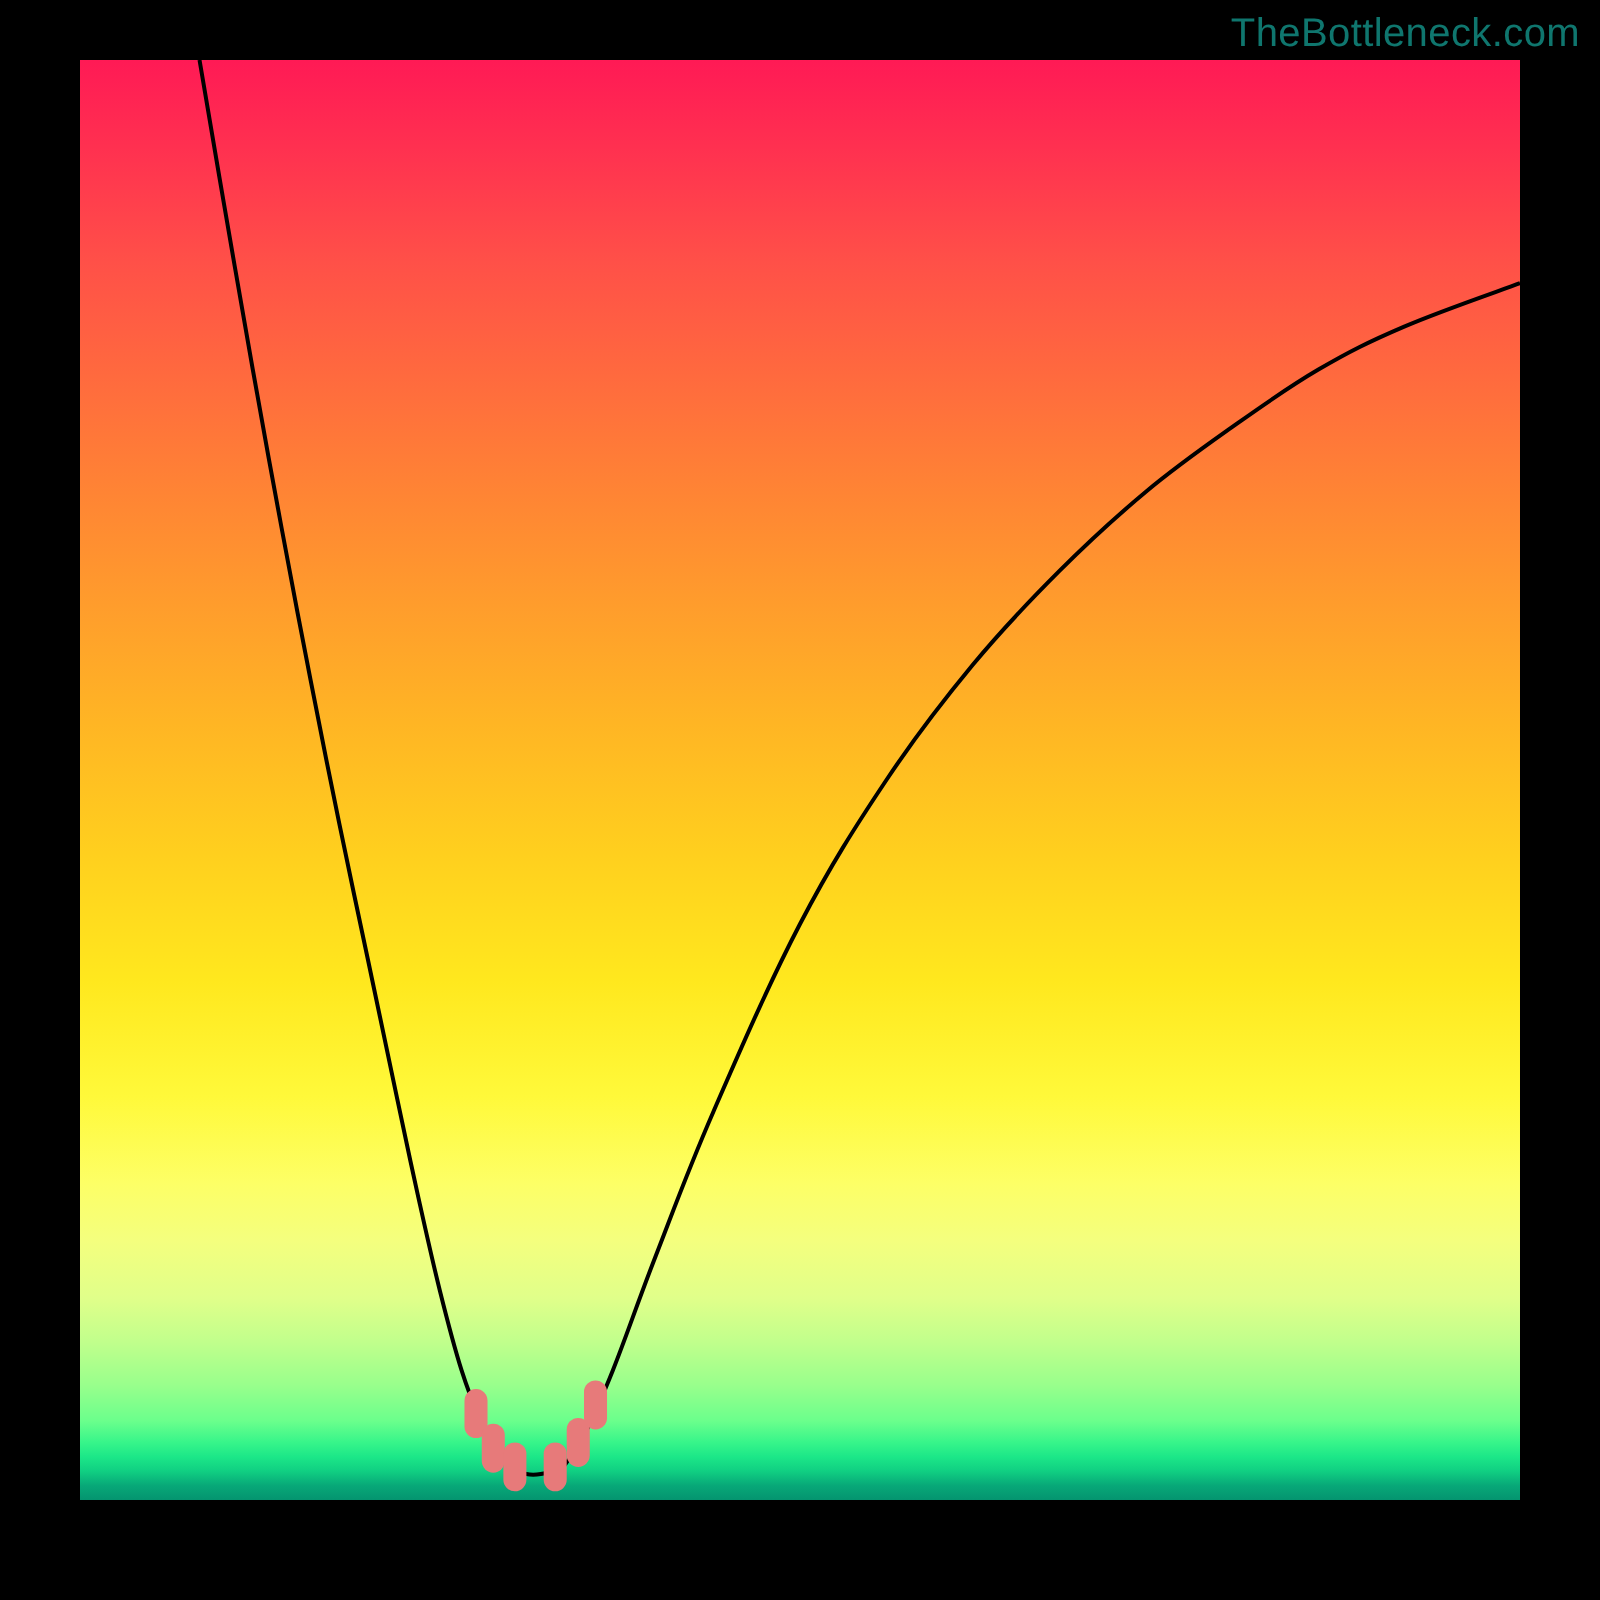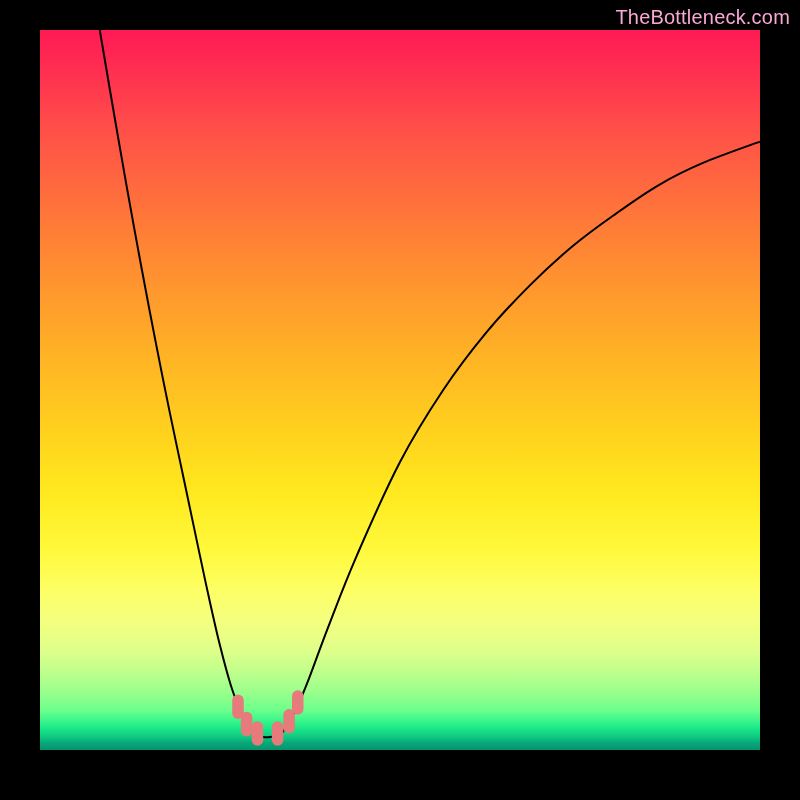--- a/index.html
+++ b/index.html
@@ -39,21 +39,21 @@
       #08a878 99%,
       #04946f 100%
     );
   }
   .watermark {
     position: absolute;
     top: 6px;
     right: 10px;
     font-family: Arial, Helvetica, sans-serif;
     font-size: 20px;
-    color: #f9a8d4;
+    color: #0f766e;
     letter-spacing: 0.2px;
   }
   svg.curve {
     position: absolute;
     left: 0;
     top: 0;
     width: 720px;
     height: 720px;
     overflow: visible;
   }

